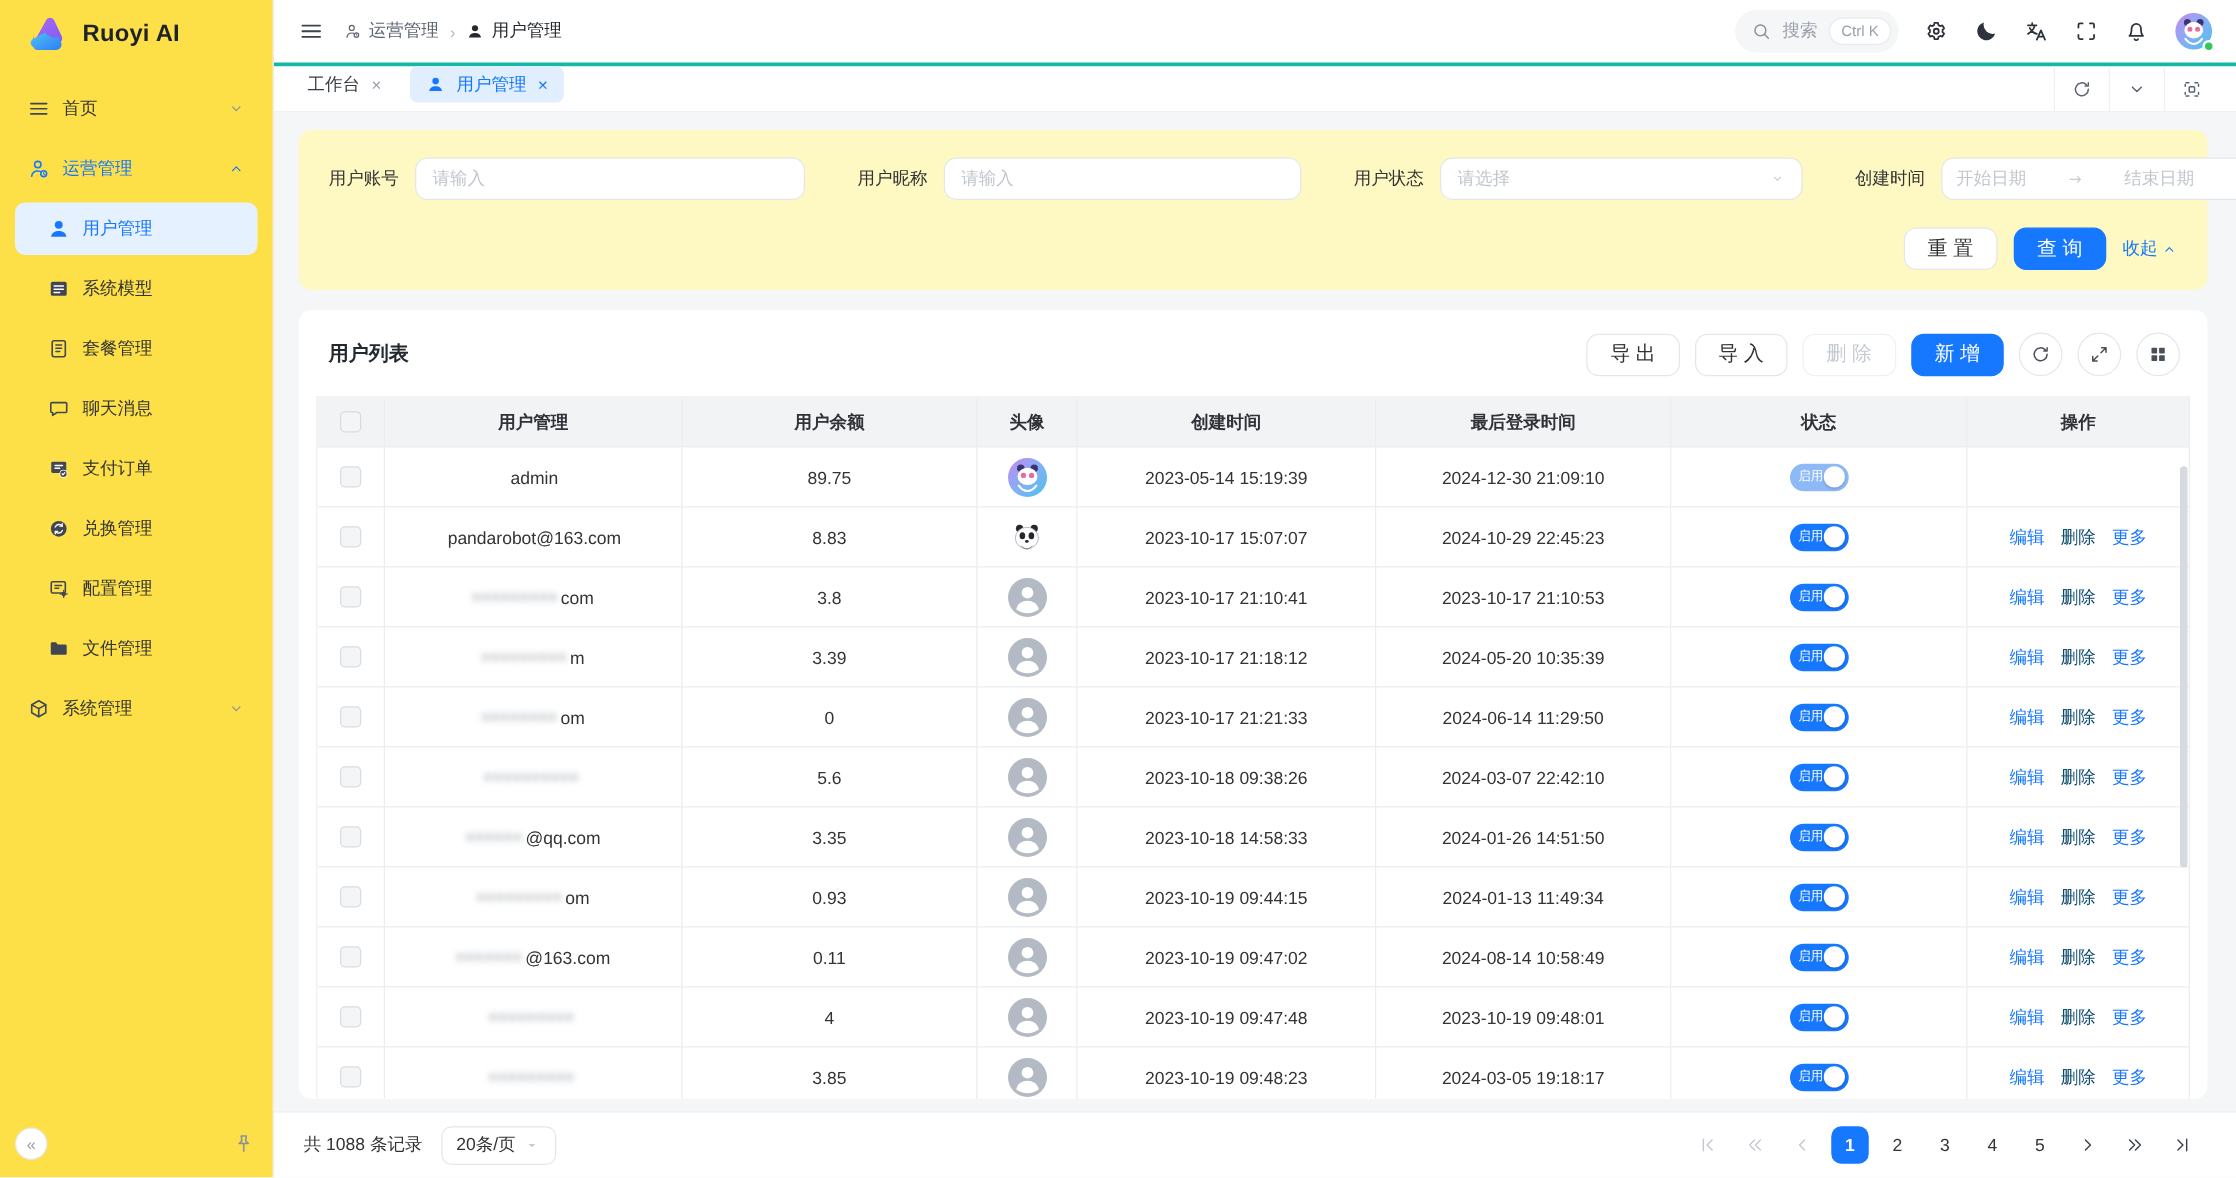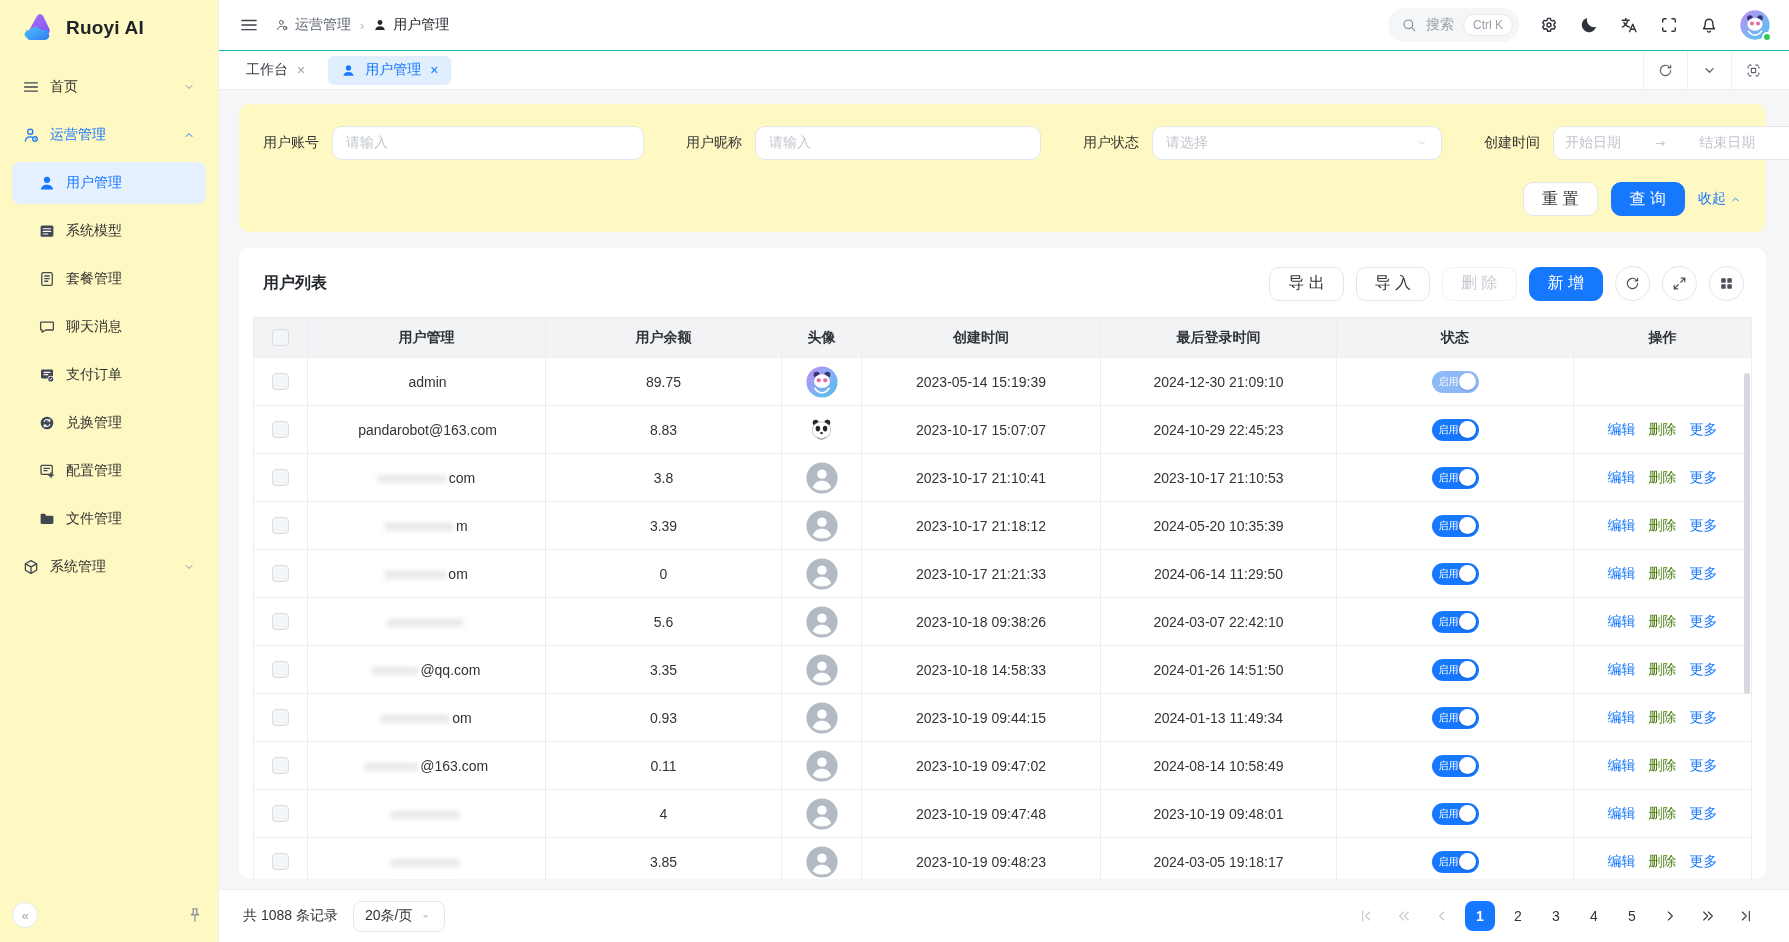--- a/index.html
+++ b/index.html
@@ -7,21 +7,21 @@
     font-family:"Liberation Sans","DejaVu Sans",sans-serif; font-size:14px; color:#333; background:#fff; }
   a { text-decoration:none; cursor:pointer; }
   .icon { display:inline-flex; width:18px; height:18px; flex:none; }
   .icon svg { width:100%; height:100%; }
   .icon.sm { width:14px; height:14px; }
   .icon.xs { width:12px; height:12px; }
 
   .app { display:flex; height:100%; }
 
   
-  .sidebar { width:219px; flex:none; background:#fef9c3; border-right:1px solid #eef0f2;
+  .sidebar { width:219px; flex:none; background:#fde047; border-right:1px solid #eef0f2;
     display:flex; flex-direction:column; position:relative; }
   .logo { height:56px; display:flex; align-items:center; gap:10px; padding-left:20px; flex:none; }
   .logo-mark { width:36px; height:36px; }
   .logo-text { font-size:19px; font-weight:bold; color:#1f2329; letter-spacing:.2px; }
   .nav { flex:1; padding:10px 12px 0; overflow:hidden; }
   .nav-item, .sub-item { height:42px; display:flex; align-items:center; gap:10px;
     padding:0 10px; border-radius:8px; margin-bottom:6px; color:#333; cursor:pointer; }
   .nav-item .lbl, .sub-item .lbl { flex:1; }
   .nav-item .icon { color:#3f4754; }
   .nav-item .chev { color:#8a919c; }
@@ -56,22 +56,22 @@
     align-items:center; gap:9px; padding:0 6px 0 13px; color:#9aa1ab; cursor:pointer; }
   .search-pill .icon { color:#868d97; width:16px; height:16px; }
   .kbd { background:#fff; border:1px solid #e7e9ec; border-radius:11px; padding:3px 9px;
     font-size:12px; color:#9aa1ab; }
   .top-icon { width:20px; height:20px; color:#2e333b; cursor:pointer; }
   .avatar-wrap { position:relative; width:32px; height:32px; cursor:pointer; }
   .avatar-wrap .icon { width:32px; height:32px; }
   .status-dot { position:absolute; right:-1px; bottom:-1px; width:10px; height:10px;
     border-radius:50%; background:#34c759; border:2px solid #fff; }
 
-  .tabbar { height:40px; background:#fff; border-top:1px solid #14b8a6;
-    border-bottom:1px solid #ebedf0; display:flex; align-items:center; padding:0 14px; flex:none; }
+  .tabbar { height:40px; background:#fff; border-top:3px solid #14b8a6;
+    border-bottom:1px solid #ebedf0; display:flex; padding:0 14px; flex:none; }
   .tab { display:flex; align-items:center; gap:9px; height:29px; padding:0 13px;
     border-radius:6px; color:#383d45; cursor:pointer; margin-right:10px; }
   .tab .x { color:#9aa1ab; font-size:14px; line-height:1; }
   .tab.active { background:#e0eefe; color:#1677ff; }
   .tab.active .x { color:#1677ff; }
   .tab .icon { width:15px; height:15px; color:#1677ff; }
   .tabbar-right { margin-left:auto; display:flex; align-items:center; height:100%; }
   .tabtool { width:44px; height:100%; display:flex; align-items:center; justify-content:center;
     color:#5c6470; border-left:1px solid #eef0f2; cursor:pointer; }
   .tabtool .icon { width:17px; height:17px; }
@@ -136,21 +136,21 @@
   .avatar-cell svg { width:100%; height:100%; }
   .avatar-cell.av-panda-small { width:27px; height:27px; }
   .toggle { width:47px; height:22px; border-radius:11px; background:#1677ff; display:flex;
     align-items:center; justify-content:space-between; padding:0 3px 0 7px; cursor:pointer; }
   .toggle .t-label { color:#fff; font-size:10px; line-height:1; }
   .toggle .knob { width:17px; height:17px; background:#fff; border-radius:50%;
     box-shadow:0 1px 2px rgba(0,0,0,.2); }
   .toggle.muted { background:#8db9f7; }
   .actions { gap:13px; }
   .lnk { color:#1677ff; }
-  .lnk.del { color:#4d7c0f; }
+  .lnk.del { color:#0c4a6e; }
   .vscroll { position:absolute; right:1px; top:55px; bottom:4px; width:8px; }
   .vthumb { width:6px; margin:0 auto; height:64%; border-radius:3px; background:#d6d9de; }
 
   
   .footer { height:53px; background:#fff; border-top:1px solid #ebedf0; display:flex;
     align-items:center; padding:0 28px 0 24px; flex:none; }
   .total-text { color:#333; }
   .page-size { margin-left:15px; height:31px; min-width:92px; border:1px solid #e4e7ea;
     border-radius:8px; padding:0 9px 0 11px; display:flex; align-items:center; gap:8px;
     color:#333; cursor:pointer; background:#fff; }

